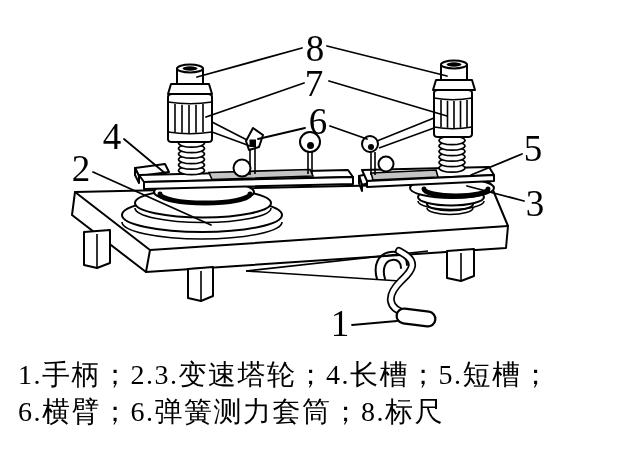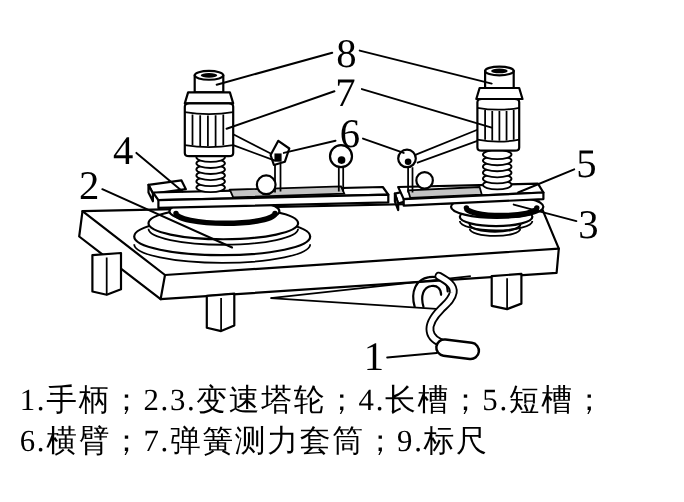--- a/index.html
+++ b/index.html
@@ -13,21 +13,21 @@
   .whthin{fill:var(--bg);stroke:var(--line);stroke-width:1.7;}
   .slot{fill:var(--slot);stroke:var(--line);stroke-width:1.6;}
   .dk{fill:var(--line);stroke:none;}
   .band{fill:none;stroke:var(--line);stroke-width:5;stroke-linecap:round;}
   .ld{fill:none;stroke:var(--line);stroke-width:1.8;stroke-linecap:round;}
   .tube-b{fill:none;stroke:var(--line);stroke-width:8;stroke-linecap:round;stroke-linejoin:round;}
   .tube-w{fill:none;stroke:var(--bg);stroke-width:4.6;stroke-linecap:round;stroke-linejoin:round;}
   .grip-b{fill:none;stroke:var(--line);stroke-width:17;stroke-linecap:round;}
   .grip-w{fill:none;stroke:var(--bg);stroke-width:12.5;stroke-linecap:round;}
   .lbl{font-family:"Liberation Serif","DejaVu Serif",serif;font-size:37px;fill:var(--line);text-anchor:middle;}
-  #caption{position:absolute;left:18px;top:346px;width:600px;color:var(--line);
+  #caption{position:absolute;left:18px;top:356px;width:600px;color:var(--line);
            font-size:28px;line-height:37px;letter-spacing:1.5px;white-space:nowrap;}
 </style>
 </head>
 <body>
 
 <div id="stage">
   <svg width="622" height="456" viewBox="0 0 622 456">
 
     <g>
       <path class="wh" d="M75,192 L490,183 L508,226 L506,248 L146,272 L72,215 Z"></path>
@@ -194,15 +194,15 @@
       <text class="lbl" x="112" y="149">4</text>
       <text class="lbl" x="81" y="181">2</text>
       <text class="lbl" x="533" y="161">5</text>
       <text class="lbl" x="535" y="216">3</text>
       <text class="lbl" x="340" y="336">1</text>
     </g>
   </svg>
 
   <div id="caption">
     <div>1.手柄；2.3.变速塔轮；4.长槽；5.短槽；</div>
-    <div>6.横臂；7.弹簧测力套筒；9.标尺</div>
+    <div>6.横臂；6.弹簧测力套筒；8.标尺</div>
   </div>
 </div>
 
 </body></html>

